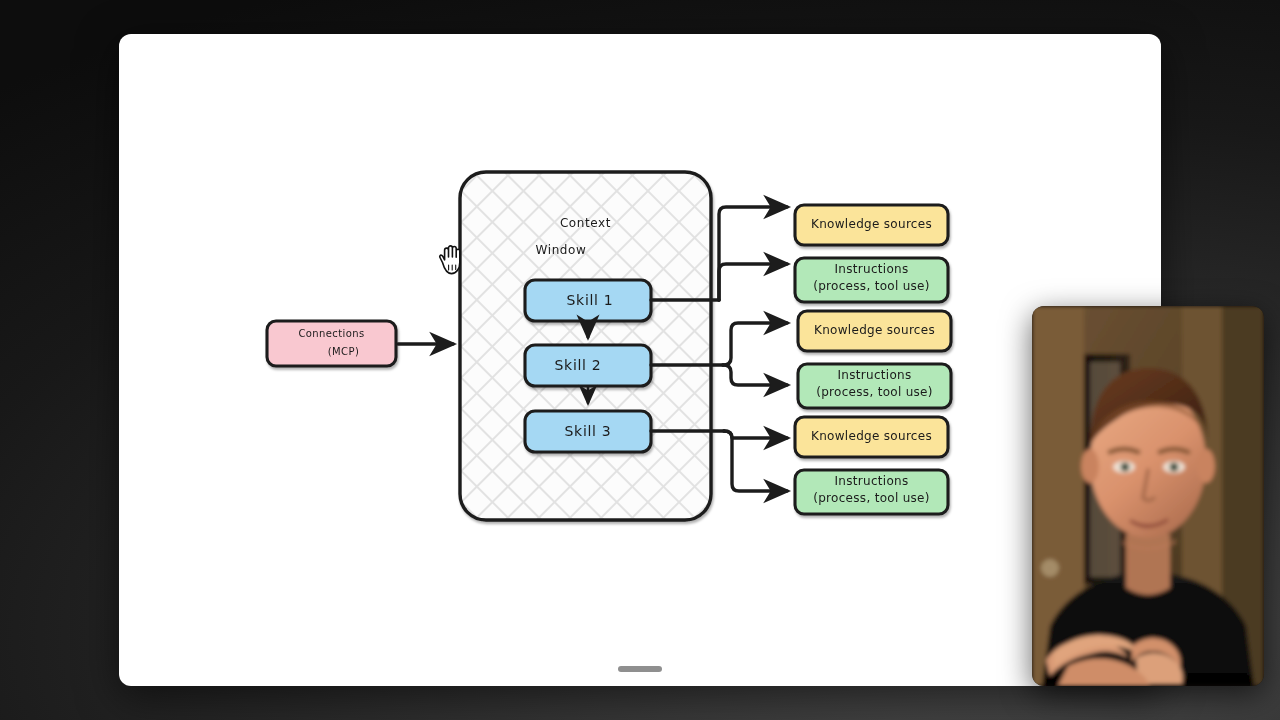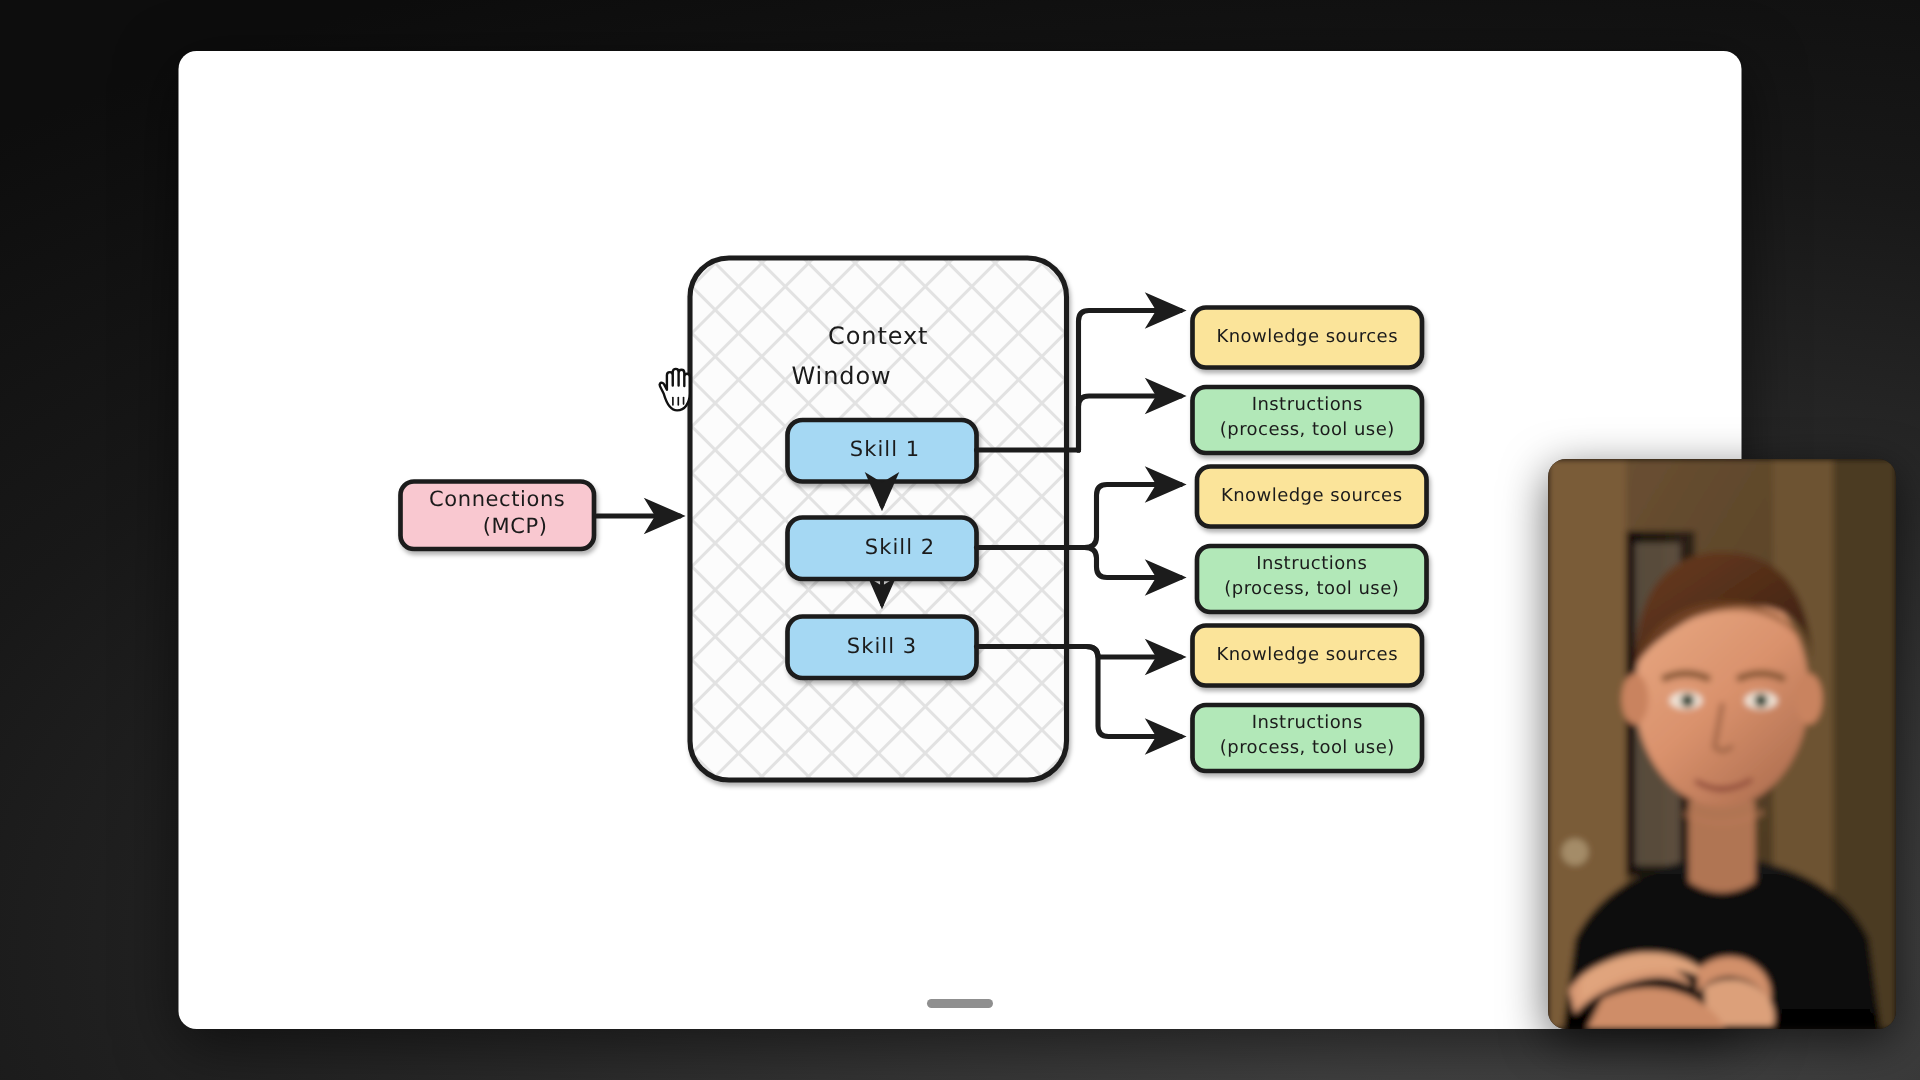--- a/index.html
+++ b/index.html
@@ -62,31 +62,31 @@
     line-height: 1.12;
   }
 
   .lbl-title {
     font-size: 16px;
     color: #1e1e1e;
     letter-spacing: 0.8px;
   }
 
   .lbl-context {
-    font-size: 16px;
+    font-size: 12px;
     letter-spacing: 0.6px;
   }
 
   .lbl-skill {
     font-size: 14px;
     letter-spacing: 0.7px;
   }
 
   .lbl-conn {
-    font-size: 14px;
+    font-size: 10px;
     letter-spacing: 0.4px;
     text-align: center;
   }
 
   .lbl-side {
     font-size: 12px;
     letter-spacing: 0.3px;
   }
 
   
@@ -211,21 +211,21 @@
       </svg>
 
 
       <div class="node-label lbl-context" style="left:341px; top:178px; width:251px; height:24px;">Context</div>
       <div class="node-label lbl-context" style="left:341px; top:205px; width:202px; height:24px;">Window</div>
 
       <div class="node-label lbl-conn" style="left:148px; top:291px; width:129px; height:18px;">Connections</div>
       <div class="node-label lbl-conn" style="left:148px; top:309px; width:153px; height:18px;">(MCP)</div>
 
       <div class="node-label lbl-skill" style="left:408px; top:246px; width:126px; height:41px;">Skill 1</div>
-      <div class="node-label lbl-skill" style="left:428px; top:311px; width:106px; height:41px;">Skill 2</div>
+      <div class="node-label lbl-skill" style="left:406px; top:311px; width:106px; height:41px;">Skill 2</div>
       <div class="node-label lbl-skill" style="left:406px; top:377px; width:126px; height:41px;">Skill 3</div>
 
       <div class="node-label lbl-side" style="left:676px; top:171px; width:153px; height:40px;">Knowledge sources</div>
 
       <div class="node-label lbl-side" style="left:676px; top:228px; width:153px; height:16px;">Instructions</div>
       <div class="node-label lbl-side" style="left:676px; top:245px; width:153px; height:16px;">(process, tool use)</div>
 
       <div class="node-label lbl-side" style="left:679px; top:277px; width:153px; height:40px;">Knowledge sources</div>
 
       <div class="node-label lbl-side" style="left:679px; top:334px; width:153px; height:16px;">Instructions</div>

